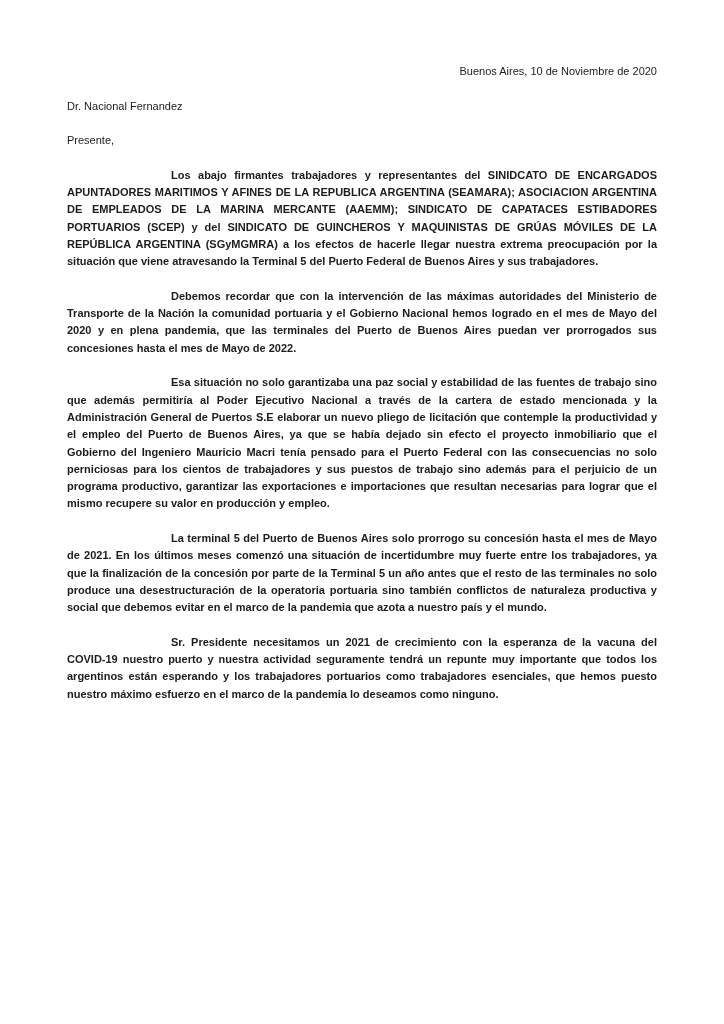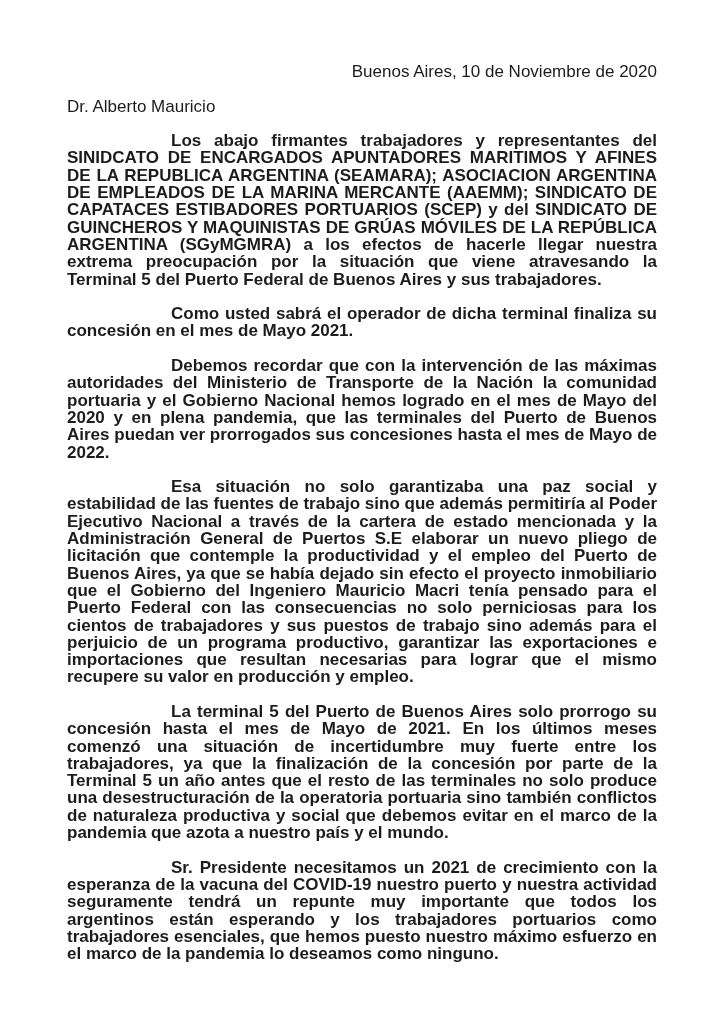--- a/index.html
+++ b/index.html
@@ -8,21 +8,21 @@
     background: #ffffff;
   }
   .page {
     position: relative;
     width: 724px;
     height: 1024px;
     background: #ffffff;
     box-sizing: border-box;
     padding: 63px 67px 0 67px;
     font-family: "Liberation Sans", "DejaVu Sans", sans-serif;
-    font-size: 17px;
+    font-size: 11px;
     line-height: 17.3px;
     color: #1c1c1c;
     overflow: hidden;
   }
   .date-line {
     text-align: right;
     margin: 0 0 17.3px 0;
     white-space: pre-wrap;
   }
   .recipient-block {
@@ -43,24 +43,24 @@
   }
 </style>
 </head>
 <body>
 
 <div class="page">
 
   <div class="date-line">Buenos Aires, 10 de Noviembre de 2020</div>
 
   <div class="recipient-block">
-    <div class="recipient-line">Dr. Alberto Mauricio</div>
+    <div class="recipient-line">Dr. Nacional Fernandez</div>
   </div>
 
+  <div class="salutation">Presente,</div>
 
   <p class="para">Los abajo firmantes trabajadores y representantes del SINIDCATO DE ENCARGADOS APUNTADORES MARITIMOS Y AFINES DE LA REPUBLICA ARGENTINA (SEAMARA); ASOCIACION ARGENTINA DE EMPLEADOS DE LA MARINA MERCANTE (AAEMM); SINDICATO DE CAPATACES ESTIBADORES PORTUARIOS (SCEP) y del SINDICATO DE GUINCHEROS Y MAQUINISTAS DE GRÚAS MÓVILES DE LA REPÚBLICA ARGENTINA (SGyMGMRA) a los efectos de hacerle llegar nuestra extrema preocupación por la situación que viene atravesando la Terminal 5 del Puerto Federal de Buenos Aires y sus trabajadores.</p>
-  <p class="para">Como usted sabrá el operador de dicha terminal finaliza su concesión en el mes de Mayo 2021.</p>
   <p class="para">Debemos recordar que con la intervención de las máximas autoridades del Ministerio de Transporte de la Nación la comunidad portuaria y el  Gobierno Nacional hemos logrado en el mes de Mayo del 2020 y en plena pandemia, que las terminales del Puerto de Buenos Aires puedan ver prorrogados sus concesiones hasta el mes de Mayo de 2022.</p>
   <p class="para">Esa situación no solo garantizaba una paz social y estabilidad de las fuentes de trabajo sino que además permitiría al Poder Ejecutivo Nacional a través de la cartera de estado mencionada y la Administración General de Puertos S.E elaborar un nuevo pliego de licitación que contemple la productividad y el empleo del Puerto de Buenos Aires, ya que se había dejado sin efecto el proyecto inmobiliario que el Gobierno del Ingeniero Mauricio Macri tenía pensado para el Puerto Federal con las consecuencias no solo perniciosas para los cientos de trabajadores y sus puestos de trabajo sino además para el perjuicio de un programa productivo, garantizar las exportaciones e importaciones que resultan necesarias para lograr que el mismo recupere su valor en producción y empleo.</p>
   <p class="para">La terminal 5 del Puerto de Buenos Aires solo prorrogo su concesión hasta el mes de Mayo de 2021. En los últimos meses comenzó una situación de incertidumbre muy fuerte entre los trabajadores, ya que la finalización de la concesión por parte de la Terminal 5 un año antes que el resto de las terminales no solo produce una desestructuración de la operatoria portuaria sino también conflictos de naturaleza productiva y social que debemos evitar en el marco de la pandemia que azota a nuestro país y el mundo.</p>
   <p class="para">Sr. Presidente necesitamos un 2021 de crecimiento con la esperanza de la vacuna del COVID-19 nuestro puerto y nuestra actividad seguramente tendrá un repunte muy importante que todos los argentinos están esperando y los trabajadores portuarios como trabajadores esenciales, que hemos puesto nuestro máximo esfuerzo en el marco de la pandemia lo deseamos como ninguno.</p>
 
 </div>
 
 </body></html>

